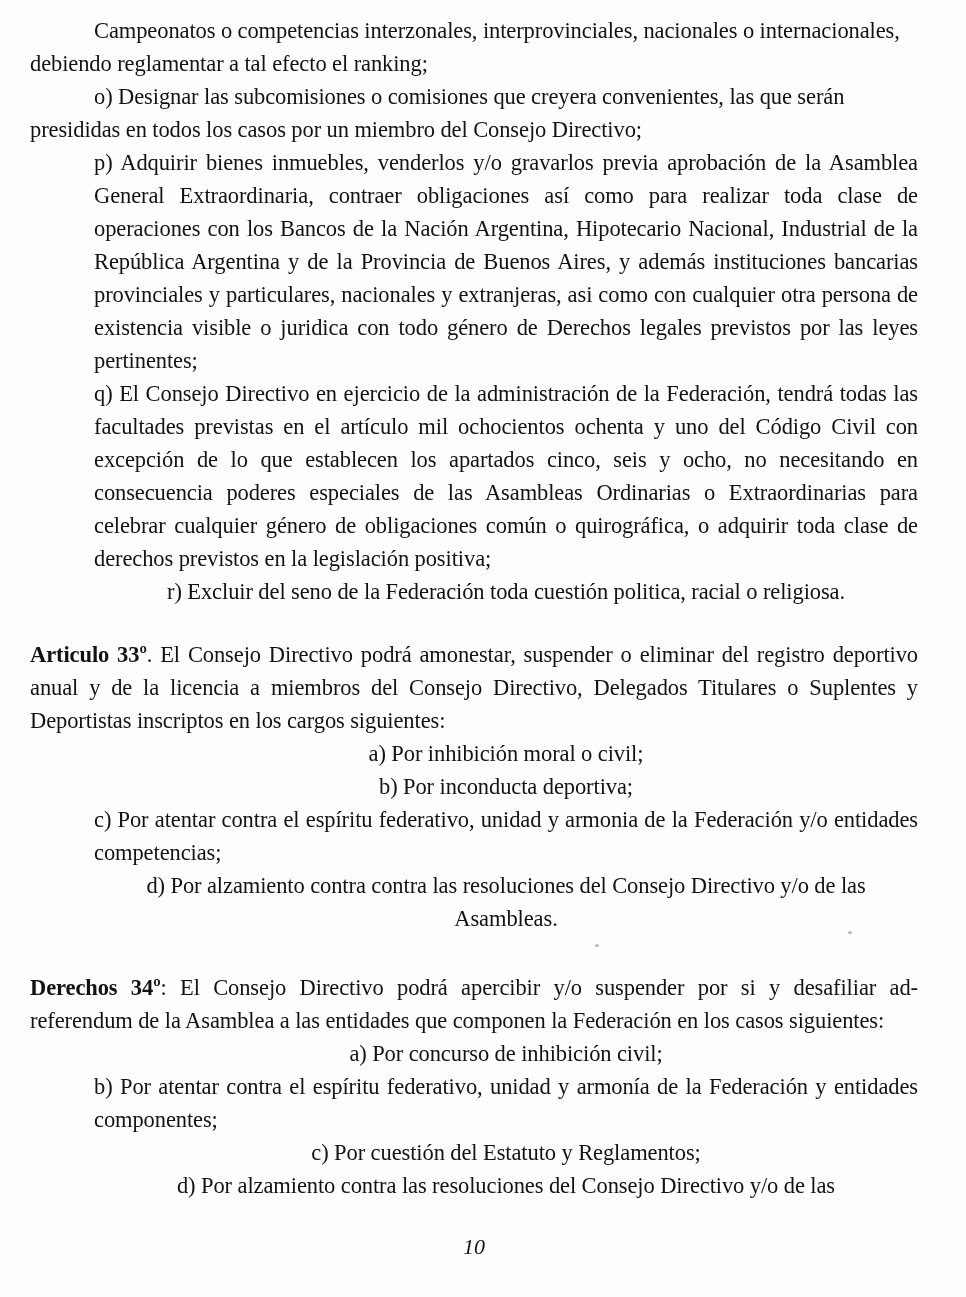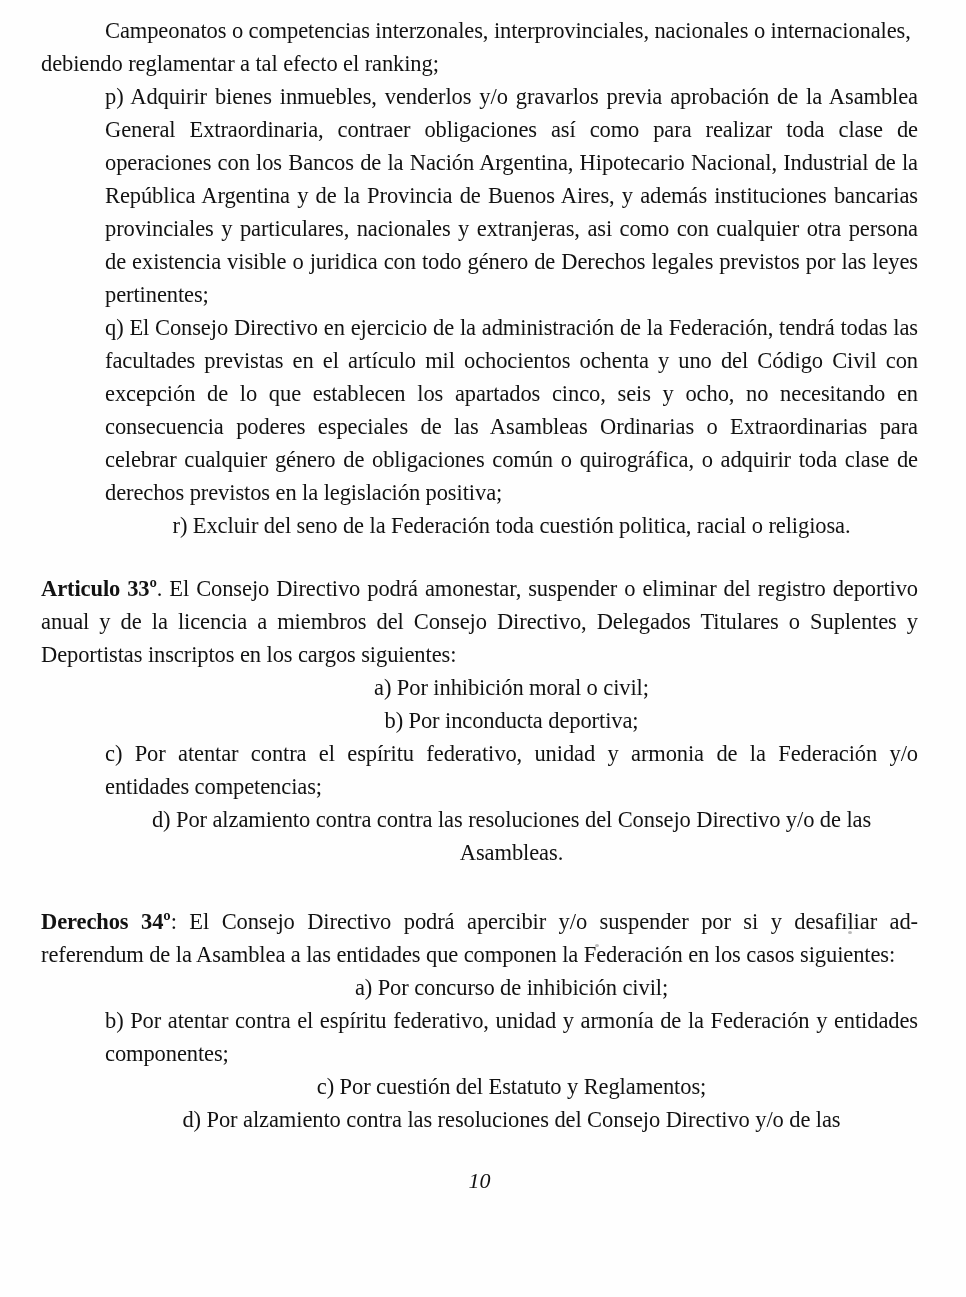--- a/index.html
+++ b/index.html
@@ -6,21 +6,21 @@
     margin: 0;
     padding: 0;
     background: #ffffff;
   }
   .page {
     position: relative;
     width: 966px;
     height: 1297px;
     background: #fefefe;
     box-sizing: border-box;
-    padding: 14px 48px 0 41px;
+    padding: 14px 48px 0 30px;
     overflow: hidden;
     font-family: "Liberation Serif", "DejaVu Serif", serif;
     font-size: 22.5px;
     line-height: 33px;
     color: #121212;
     letter-spacing: -0.1px;
   }
   .para {
     margin: 0;
   }
@@ -59,20 +59,21 @@
     border-radius: 50%;
   }
 </style>
 </head>
 <body>
 
 <div class="page">
 
   <p class="para indent-first">Campeonatos o competencias interzonales, interprovinciales, nacionales o internacionales, debiendo reglamentar a tal efecto el ranking;</p>
 
+  <p class="para indent-first">o) Designar las subcomisiones o comisiones que creyera convenientes, las que serán presididas en todos los casos por un miembro del Consejo Directivo;</p>
 
   <p class="para block">p) Adquirir bienes inmuebles, venderlos y/o gravarlos previa aprobación de la Asamblea General Extraordinaria, contraer obligaciones así como para realizar toda clase de operaciones con los Bancos de la Nación Argentina, Hipotecario Nacional, Industrial de la República Argentina y de la Provincia de Buenos Aires, y además instituciones bancarias provinciales y particulares, nacionales y extranjeras, asi como con cualquier otra persona de existencia visible o juridica con todo género de Derechos legales previstos por las leyes pertinentes;</p>
 
   <p class="para block">q) El Consejo Directivo en ejercicio de la administración de la Federación, tendrá todas las facultades previstas en el artículo mil ochocientos ochenta y uno del Código Civil con excepción de lo que establecen los apartados cinco, seis y ocho, no necesitando en consecuencia poderes especiales de las Asambleas Ordinarias o Extraordinarias para celebrar cualquier género de obligaciones común o quirográfica, o adquirir toda clase de derechos previstos en la legislación positiva;</p>
 
   <p class="para block-left">r) Excluir del seno de la Federación toda cuestión politica, racial o religiosa.</p>
 
   <p class="para article gap-article-33"><span class="bold">Articulo 33º</span><span>. El Consejo Directivo podrá amonestar, suspender o eliminar del registro deportivo anual y de la licencia a miembros del Consejo Directivo, Delegados Titulares o Suplentes y Deportistas inscriptos en los cargos siguientes:</span></p>
 
   <p class="para block-left">a) Por inhibición moral o civil;</p>

